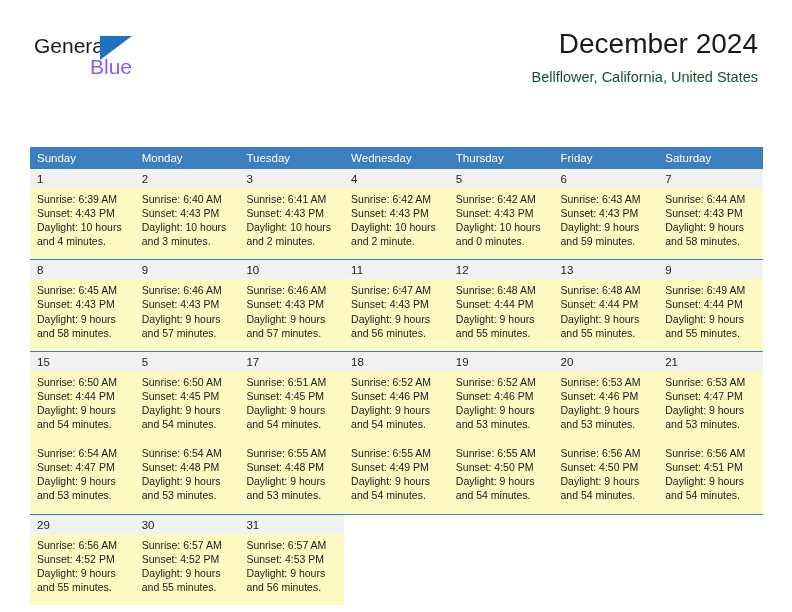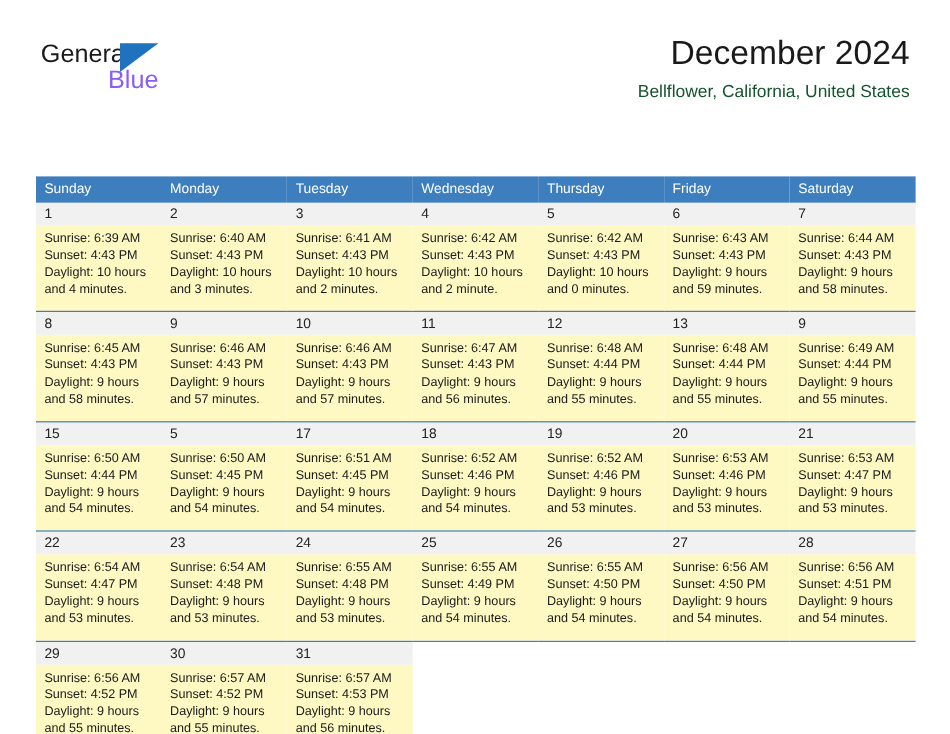--- a/index.html
+++ b/index.html
@@ -337,29 +337,20 @@
             <span class="info-wrap">and 53 minutes.</span>
           </td>
           <td>
             <span class="info-line">Sunrise: 6:53 AM</span>
             <span class="info-line">Sunset: 4:47 PM</span>
             <span class="info-wrap">Daylight: 9 hours</span>
             <span class="info-wrap">and 53 minutes.</span>
           </td>
         </tr>
 
-        <tr class="daynum-row">
-          <td>22</td>
-          <td>23</td>
-          <td>24</td>
-          <td>25</td>
-          <td>26</td>
-          <td>27</td>
-          <td>28</td>
-        </tr>
         <tr class="info-row">
           <td>
             <span class="info-line">Sunrise: 6:54 AM</span>
             <span class="info-line">Sunset: 4:47 PM</span>
             <span class="info-wrap">Daylight: 9 hours</span>
             <span class="info-wrap">and 53 minutes.</span>
           </td>
           <td>
             <span class="info-line">Sunrise: 6:54 AM</span>
             <span class="info-line">Sunset: 4:48 PM</span>

